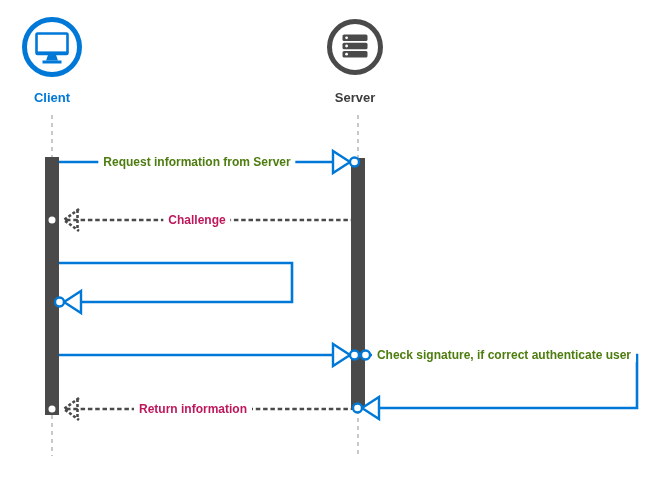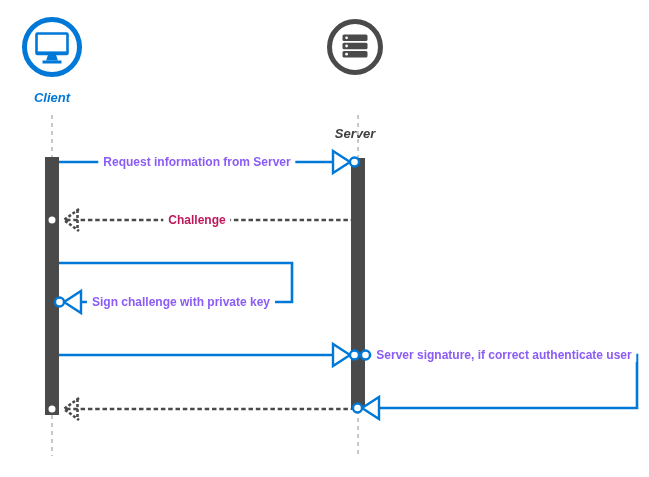--- a/index.html
+++ b/index.html
@@ -7,28 +7,28 @@
     position:relative;width:649px;height:477px;background:#fff;overflow:hidden;
     font-family:"Liberation Sans", sans-serif;
   }
   .abs{position:absolute;}
   svg{display:block;}
   .msg-label{
     position:absolute;transform:translate(-50%,-50%);
     background:#fff;padding:0 5px;white-space:nowrap;
     font-size:12px;font-weight:bold;line-height:14px;
   }
-  .msg-label.blue{color:#8b5cf6;}
+  .msg-label.blue{color:#4d7c0f;}
   .msg-label.gray{color:#be185d;}
   .actor-label{
     position:absolute;transform:translateX(-50%);
-    font-size:13px;font-weight:bold;white-space:nowrap;font-style:italic;
+    font-size:13px;font-weight:bold;white-space:nowrap;
   }
   .actor-label.blue{color:#0078D7;}
-  .actor-label.gray{color:#3d3d3d;margin-top:36px;}
+  .actor-label.gray{color:#3d3d3d;}
 </style>
 </head>
 <body>
 
 <div id="stage">
 
   <svg class="abs" style="left:19px;top:14px;" width="66" height="66" viewBox="0 0 66 66">
     <circle cx="33" cy="33" r="27.5" fill="#fff" stroke="#0078D7" stroke-width="5"></circle>
     <rect x="17.5" y="19.5" width="31" height="20.5" rx="1" fill="none" stroke="#0078D7" stroke-width="2.6"></rect>
     <line x1="17.5" y1="39.2" x2="48.5" y2="39.2" stroke="#0078D7" stroke-width="3.6"></line>
@@ -101,16 +101,16 @@
       <g stroke="#4a4a4a" stroke-width="2.6" stroke-dasharray="3 2" fill="none">
         <path d="M79,398 L64,409 L79,420"></path>
         <line x1="77.5" y1="399" x2="77.5" y2="419"></line>
       </g>
       <circle cx="52" cy="409" r="3.5" fill="#fff"></circle>
     </g>
   </svg>
 
   <div class="msg-label blue" style="left:197px;top:162px;">Request information from Server</div>
   <div class="msg-label gray" style="left:197px;top:220px;">Challenge</div>
-  <div class="msg-label blue" style="left:181px;top:302px;">Sign challenge with private key</div>
-  <div class="msg-label blue" style="left:504px;top:355px;">Server signature, if correct authenticate user</div>
+  <div class="msg-label blue" style="left:504px;top:355px;">Check signature, if correct authenticate user</div>
+  <div class="msg-label gray" style="left:193px;top:409px;">Return information</div>
 
 </div>
 
 </body></html>

